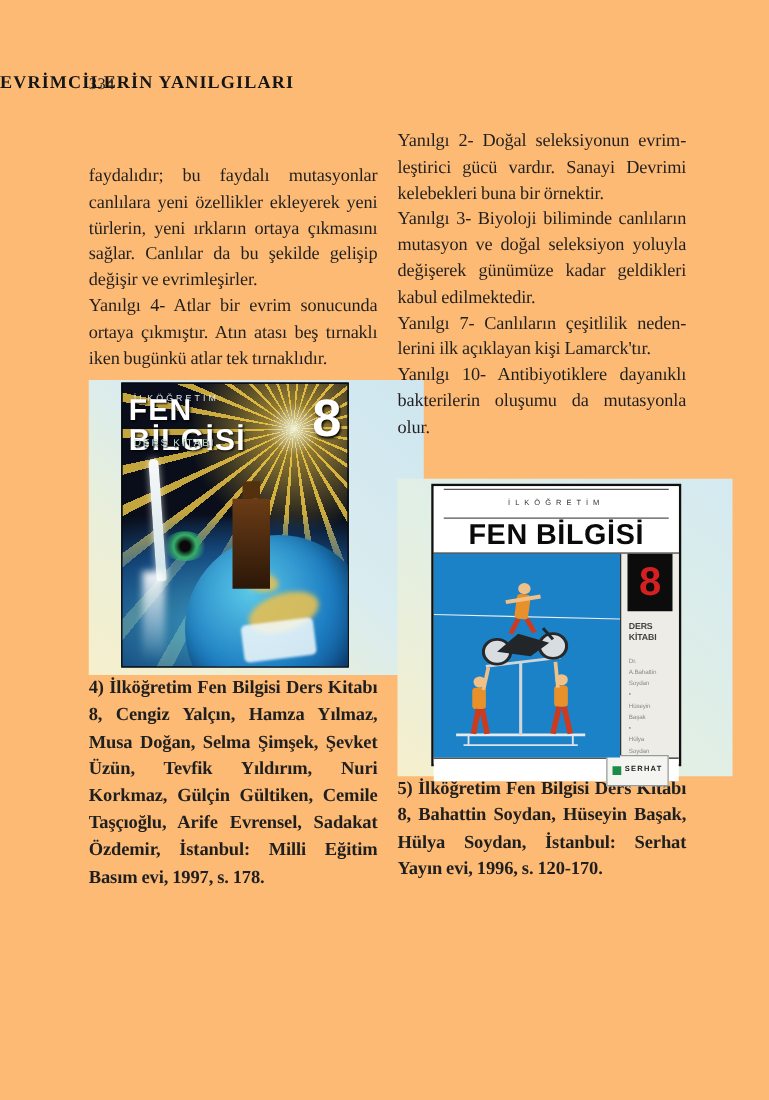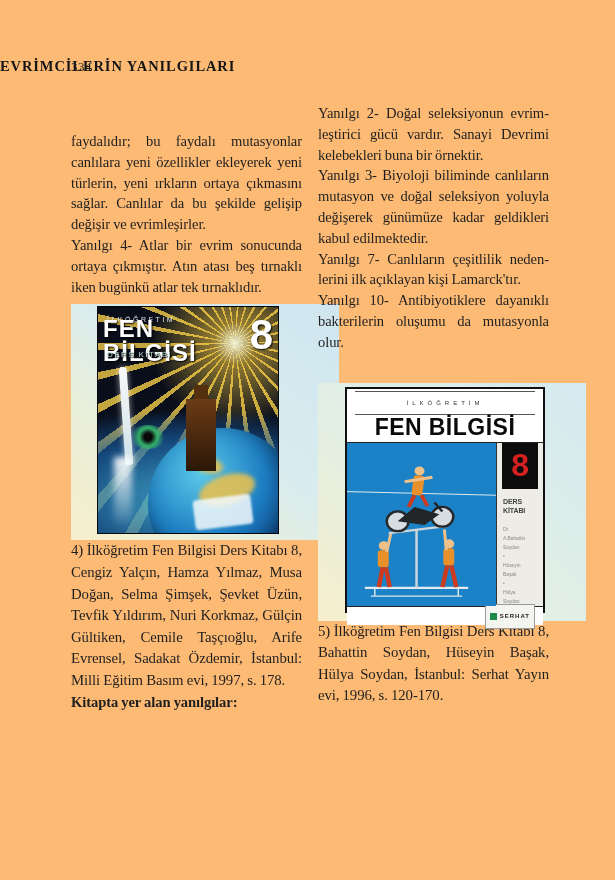--- a/index.html
+++ b/index.html
@@ -9,21 +9,21 @@
   }
   .pagenum{position:absolute;left:71px;top:59px;font-size:13px;letter-spacing:.5px;}
   .htitle{position:absolute;left:0;right:0;top:58px;font-weight:bold;
     font-size:14.5px;letter-spacing:.9px;color:#151515;}
   .col{position:absolute;top:103px;width:231px;text-align:justify;
     font-size:14.6px;line-height:20.8px;letter-spacing:-.1px;word-spacing:-.4px;}
   .col-left{left:71px;margin-top:28px;}
   .col-right{left:318px;}
   .col p{margin:0;hyphens:manual;}
   .u{text-underline-offset:2px;}
-  .citation{font-weight:normal;margin-top:6px;font-size:14.8px;line-height:21.6px;}
+  .citation{font-weight:bold;margin-top:6px;font-size:14.8px;line-height:21.6px;}
   .subheading{font-weight:bold;margin-top:18px;}
   
   .bookframe{position:relative;width:231px;margin-top:7px;height:236px;
     background:linear-gradient(to bottom left,#cfe6f0 0%,#d9ecef 45%,#eaefd9 72%,#f6efcc 100%);padding-left:37px;}
   .bookframe.second{margin-top:30px;height:238px;
     background:linear-gradient(to bottom left,#d4eaf1 0%,#e2efe4 55%,#f6efcc 100%);}
   
   .cover1{position:absolute;left:26px;top:2px;width:182px;height:228px;overflow:hidden;
     background:#0a0e1a;border:1px solid #05070d;box-sizing:border-box;}
   .c1-rays{position:absolute;inset:0;
@@ -111,21 +111,20 @@
         <div class="c1-toplabel">İLKÖĞRETİM</div>
         <div class="c1-titlerow">
           <span class="c1-title">FEN BİLGİSİ</span>
           <span class="c1-num">8</span>
         </div>
         <div class="c1-sub">DERS KİTABI</div>
       </div>
     </div>
 
     <p class="citation">4) İlköğretim Fen Bilgisi Ders Ki­tabı 8, Cengiz Yalçın, Hamza Yıl­maz, Musa Doğan, Selma Şimşek, Şevket Üzün, Tevfik Yıldırım, Nuri Korkmaz, Gülçin Gültiken, Cemile Taşçıoğlu, Arife Evrensel, Sadakat Özdemir, İstanbul: Milli Eğitim Basım evi, 1997, s. 178.</p>
-    <p class="subheading">Kitapta yer alan yanılgılar:</p>
   </div>
 
   <div class="col col-right">
     <p><span class="u">Yanılgı 2-</span><span> Doğal seleksiyonun evrim­leştirici gücü vardır. Sanayi Devrimi kelebekleri buna bir örnektir.</span></p>
     <p><span class="u">Yanılgı 3-</span><span> Biyoloji biliminde canlıla­rın mutasyon ve doğal seleksiyon yoluyla değişerek günümüze kadar geldikleri kabul edilmektedir.</span></p>
     <p><span class="u">Yanılgı 7-</span><span> Canlıların çeşitlilik neden­lerini ilk açıklayan kişi Lamarck'tır.</span></p>
     <p><span class="u">Yanılgı 10-</span><span> Antibiyotiklere dayanık­lı bakterilerin oluşumu da mutas­yonla olur.</span></p>
 
     <div class="bookframe second">
       <div class="cover2">

